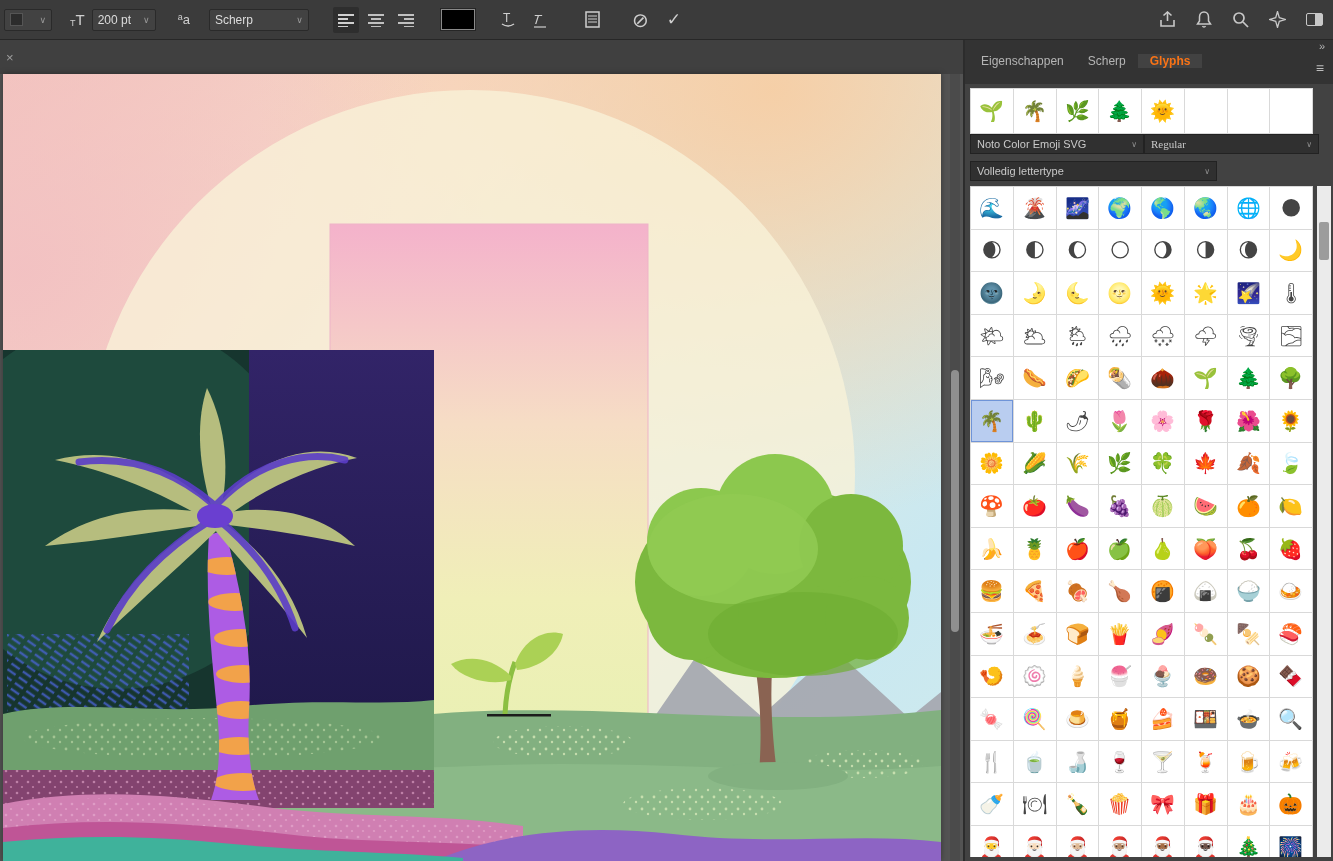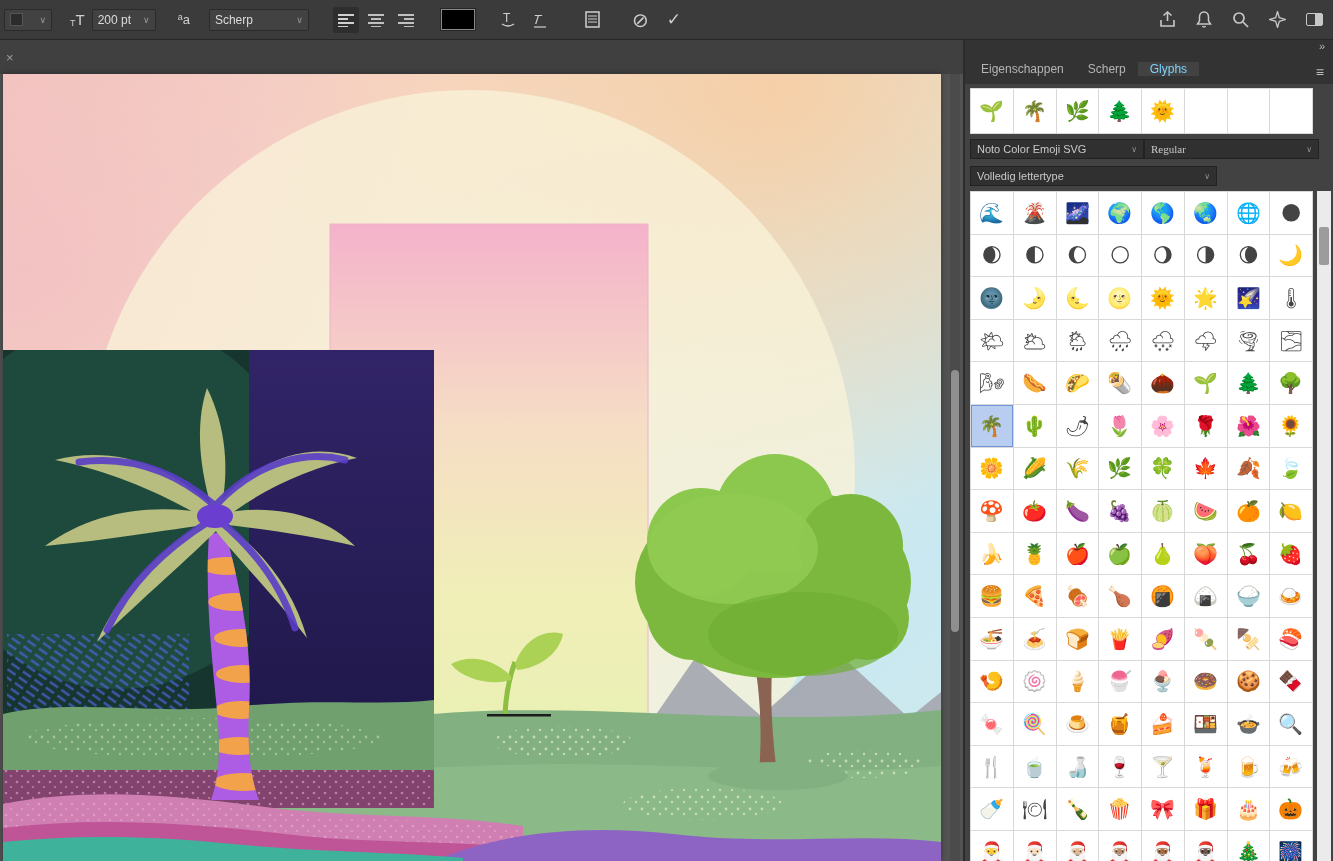--- a/index.html
+++ b/index.html
@@ -44,29 +44,29 @@
   .doc-strip { height:34px; background:#404040; display:flex; align-items:center; padding-left:6px; }
   .doc-close { color:#9d9d9d; font-size:13px; cursor:default; }
   .canvas-wrap { position:relative; flex:1; background:#535353; }
   .canvas-wrap svg.artwork { position:absolute; left:3px; top:0; display:block; box-shadow:0 0 6px rgba(0,0,0,.35); }
   .canvas-scrollbar { position:absolute; right:3px; top:0; bottom:0; width:10px; background:#4b4b4b; }
   .cthumb { position:absolute; left:1px; width:8px; top:296px; height:262px; background:#8f8f8f; border-radius:4px; }
 
   
   .right-panel { width:370px; background:#424242; border-left:2px solid #2c2c2c; display:flex; flex-direction:column; }
   .panel-chrome-row { height:14px; background:#333; text-align:right; padding-right:8px; color:#b5b5b5; font-size:11px; line-height:13px; }
-  .panel-tabs { height:30px; background:#333; display:flex; align-items:center; padding-left:4px; }
+  .panel-tabs { height:30px; background:#333; display:flex; align-items:flex-start; padding-left:4px; }
   .ptab { padding:0 12px; display:flex; align-items:center; color:#b5b5b5; font-size:12px; }
-  .ptab.active { background:#424242; color:#7dd3fc; font-weight:normal; }
+  .ptab.active { background:#424242; color:#f97316; font-weight:bold; }
   .panel-menu { margin-left:auto; color:#bdbdbd; font-size:14px; padding:6px 9px 0 0; }
   .panel-body { flex:1; padding-left:5px; overflow:hidden; }
 
   .recent-row { margin-top:4px; display:grid; grid-template-columns:repeat(8,42.75px); grid-auto-rows:45px;
     border-top:1px solid #d9d9d9; border-left:1px solid #d9d9d9; width:343px; background:#fff; }
-  .font-row { margin-top:5px; display:flex; gap:0; }
+  .font-row { display:flex; gap:0; }
   .pselect { height:20px; background:#303030; border:1px solid #222; display:flex; align-items:center;
     padding:0 6px; color:#c9c9c9; font-size:11px; white-space:nowrap; overflow:hidden; }
   .pselect .chev { margin-left:auto; color:#8f8f8f; font-size:8px; padding-left:6px; }
   .font-name { width:174px; }
   .font-style { width:175px;font-family:Liberation Serif, serif; }
   .scope-row { margin-top:7px; }
   .scope { width:247px; }
 
   .grid-wrap { position:relative; margin-top:5px; height:671px; }
   .glyph-grid { display:grid; grid-template-columns:repeat(8,42.75px); grid-auto-rows:42.6px;

